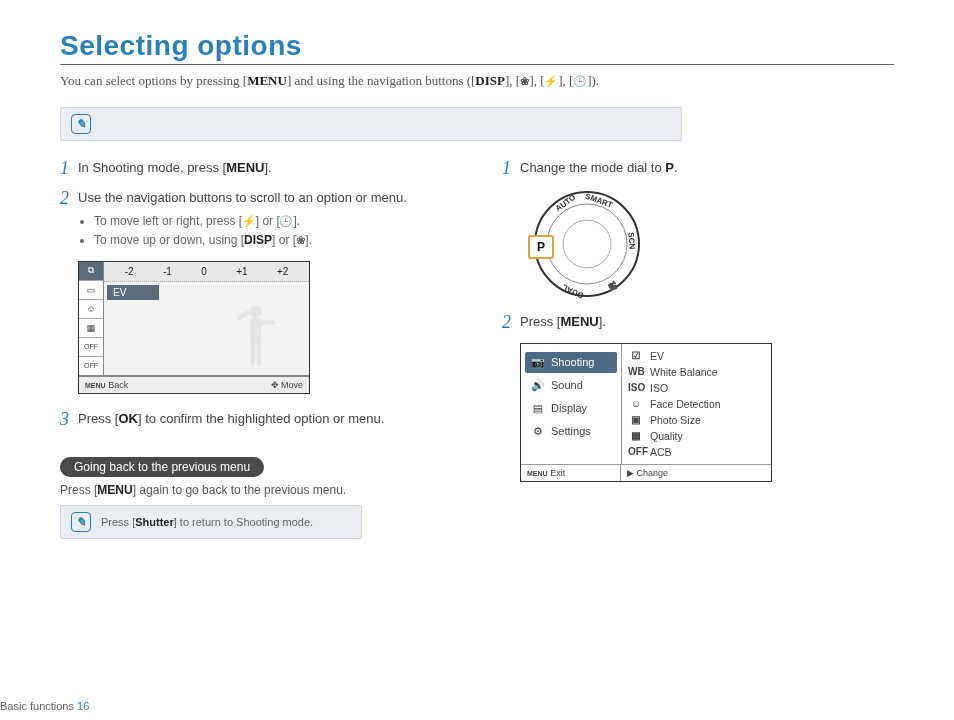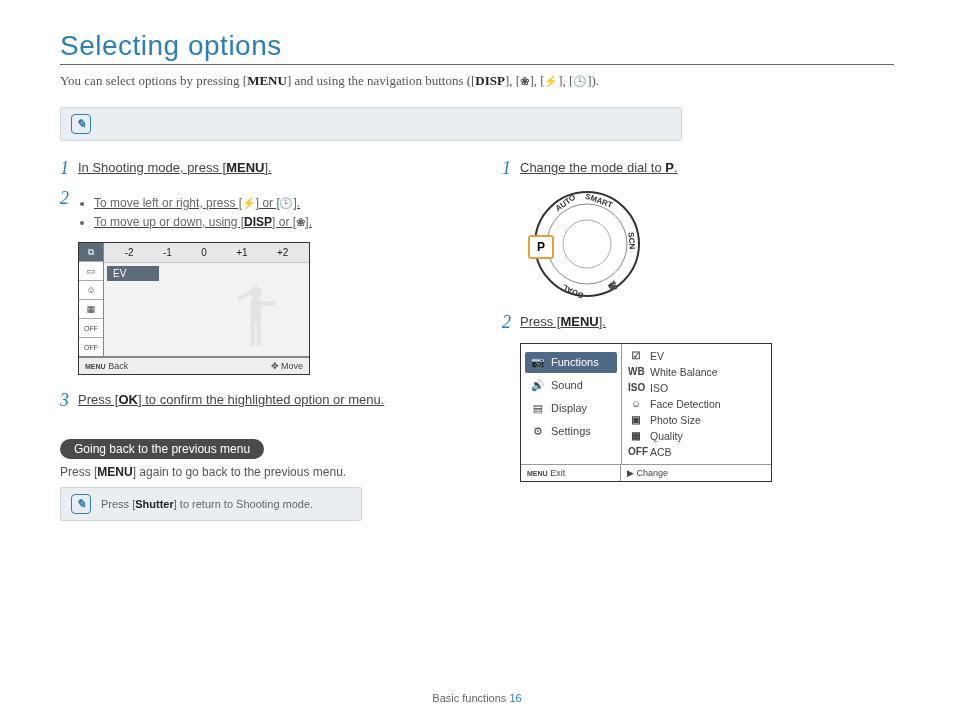--- a/index.html
+++ b/index.html
@@ -8,21 +8,21 @@
     padding: 30px 60px 20px 60px;
     font-size: 13px;
     color: #444;
     width: 954px;
     height: 720px;
     box-sizing: border-box;
     position: relative;
   }
   h1 {
     color: #2a7fb5;
-    font-weight: 400;
+    font-weight: 700;
     font-size: 28px;
     margin: 0 0 2px 0;
     font-family: "Arial Narrow", Arial, sans-serif;
     letter-spacing: 0.5px;
   }
   .hr {
     height: 1px;
     background: #666;
     margin: 0 0 8px 0;
   }
@@ -84,21 +84,20 @@
     font-style: italic;
     font-size: 18px;
     width: 18px;
     flex-shrink: 0;
     font-family: Georgia, serif;
     line-height: 1.1;
   }
   .step-body {
     flex: 1;
     line-height: 1.4;
-    text-decoration: underline;
   }
   .sub {
     margin: 6px 0 0 0;
     padding-left: 16px;
     font-size: 12px;
     color: #666;
   }
   .sub li {
     margin-bottom: 2px;
   }
@@ -275,24 +274,24 @@
     padding: 3px 6px;
   }
   .menubox-foot > div:first-child {
     width: 100px;
     border-right: 1px solid #999;
     box-sizing: border-box;
   }
 
   .footer {
     position: absolute;
-    bottom: 16px;
+    bottom: 8px;
     left: 0;
     right: 0;
-    text-align: center;
+    text-align: left;
     font-size: 11px;
     color: #666;
   }
   .footer .pn {
     color: #2a7fb5;
   }
 </style>
 </head>
 <body>
 
@@ -314,20 +313,21 @@
     <div class="step">
       <div class="step-num">1</div>
       <div class="step-body">
         <span>In Shooting mode, press [</span><b>MENU</b><span>].</span>
       </div>
     </div>
 
     <div class="step">
       <div class="step-num">2</div>
       <div class="step-body">
+        <span>Use the navigation buttons to scroll to an option or menu.</span>
         <ul class="sub">
           <li>
             <span>To move left or right, press [</span><span class="glyph">⚡</span><span>] or [</span><span class="glyph">🕒</span><span>].</span>
           </li>
           <li>
             <span>To move up or down, using [</span><b>DISP</b><span>] or [</span><span class="glyph">❀</span><span>].</span>
           </li>
         </ul>
       </div>
     </div>
@@ -423,21 +423,21 @@
       <div class="step-body">
         <span>Press [</span><b>MENU</b><span>].</span>
       </div>
     </div>
 
     <div class="menubox">
       <div class="menubox-body">
         <div class="mb-left" id="mb-left">
             <div class="mi active">
               <span class="ico">📷</span>
-              <span>Functions</span>
+              <span>Shooting</span>
             </div>
             <div class="mi">
               <span class="ico">🔊</span>
               <span>Sound</span>
             </div>
             <div class="mi">
               <span class="ico">▤</span>
               <span>Display</span>
             </div>
             <div class="mi">

